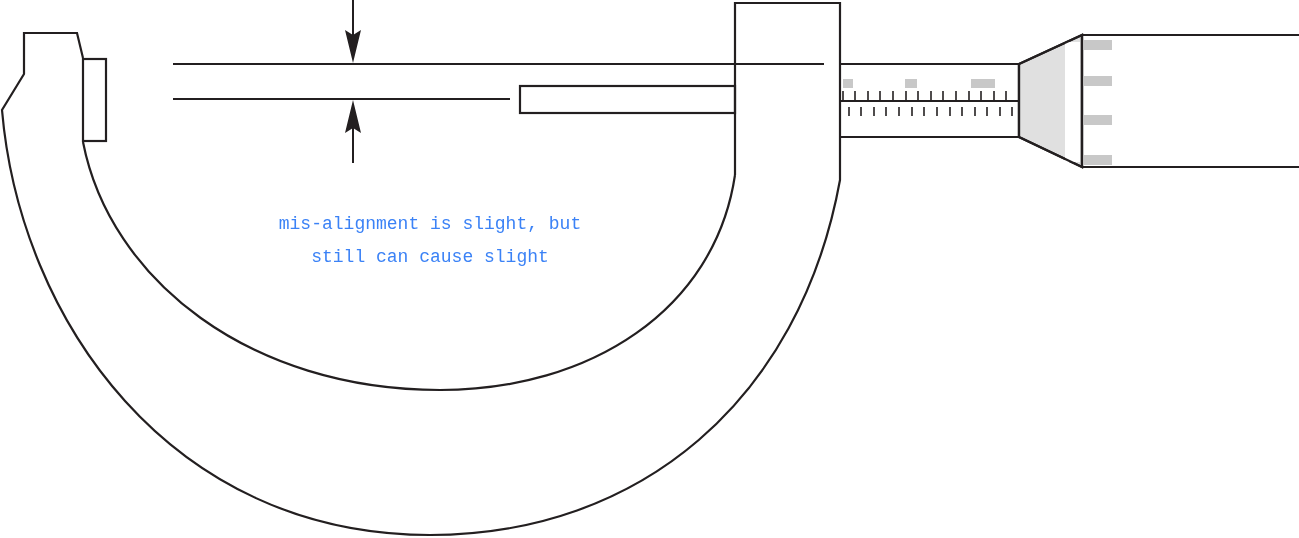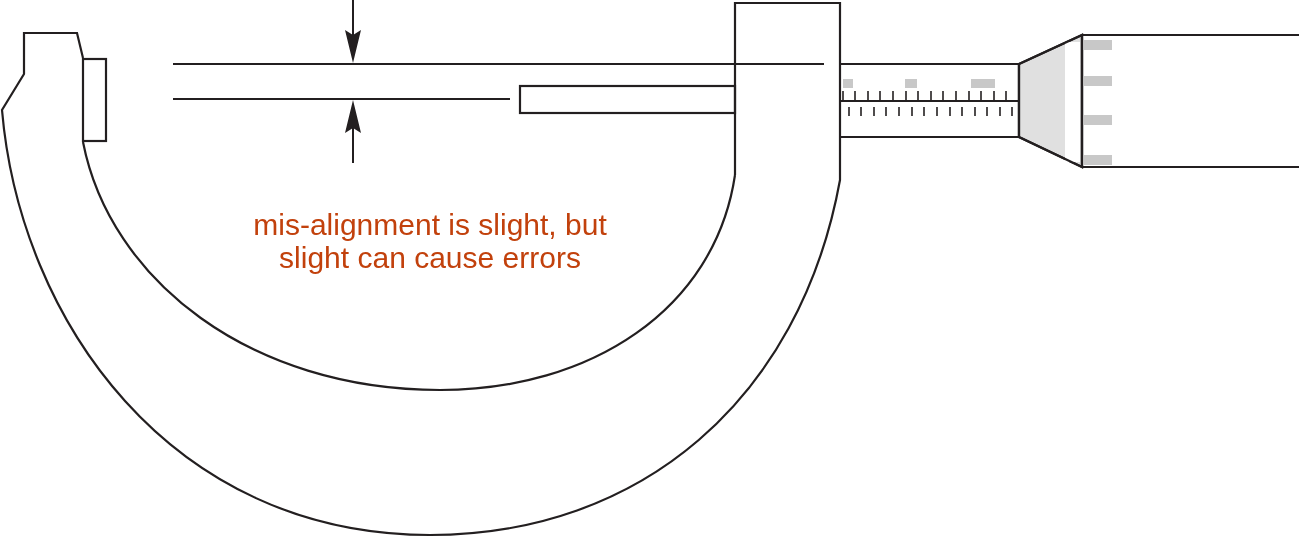--- a/index.html
+++ b/index.html
@@ -2,23 +2,23 @@
 <html><head>
   <meta charset="utf-8">
   <style>
     html, body { margin: 0; padding: 0; background: #ffffff; }
     body { width: 1299px; height: 538px; position: relative; overflow: hidden; }
     svg { position: absolute; left: 0; top: 0; }
     .caption {
       position: absolute;
       left: 230px; top: 208px; width: 400px;
       text-align: center;
-      font-family: Liberation Sans, sans-serif;
-      font-size: 30px; line-height: 33px;
-      color: #c2410c;
+      font-family: Liberation Mono, monospace;
+      font-size: 18px; line-height: 33px;
+      color: #3b82f6;
     }
     .caption div { white-space: nowrap; }
   </style>
 </head>
 <body>
 
 <svg width="1299" height="538" viewBox="0 0 1299 538" xmlns="http://www.w3.org/2000/svg">
   <g fill="none" stroke="#231f20" stroke-width="2.2" stroke-linejoin="miter">
 
     <path d="M 83,58 L 77,33 L 24,33 L 24,74 L 2,110 C 20,320 170,535 430,535 C 640,535 800,400 840,180 L 840,3 L 735,3 L 735,175"></path>
@@ -91,14 +91,14 @@
   <g>
     <line x1="353" y1="0" x2="353" y2="50" stroke="#231f20" stroke-width="2"></line>
     <path d="M 345,30 L 353,63 L 361,30 L 353,35 Z" fill="#231f20"></path>
     <line x1="353" y1="113" x2="353" y2="163" stroke="#231f20" stroke-width="2"></line>
     <path d="M 345,133 L 353,100 L 361,133 L 353,128 Z" fill="#231f20"></path>
   </g>
 </svg>
 
 <div class="caption">
   <div>mis-alignment is slight, but</div>
-  <div>slight can cause errors</div>
+  <div>still can cause slight</div>
 </div>
 
 </body></html>

